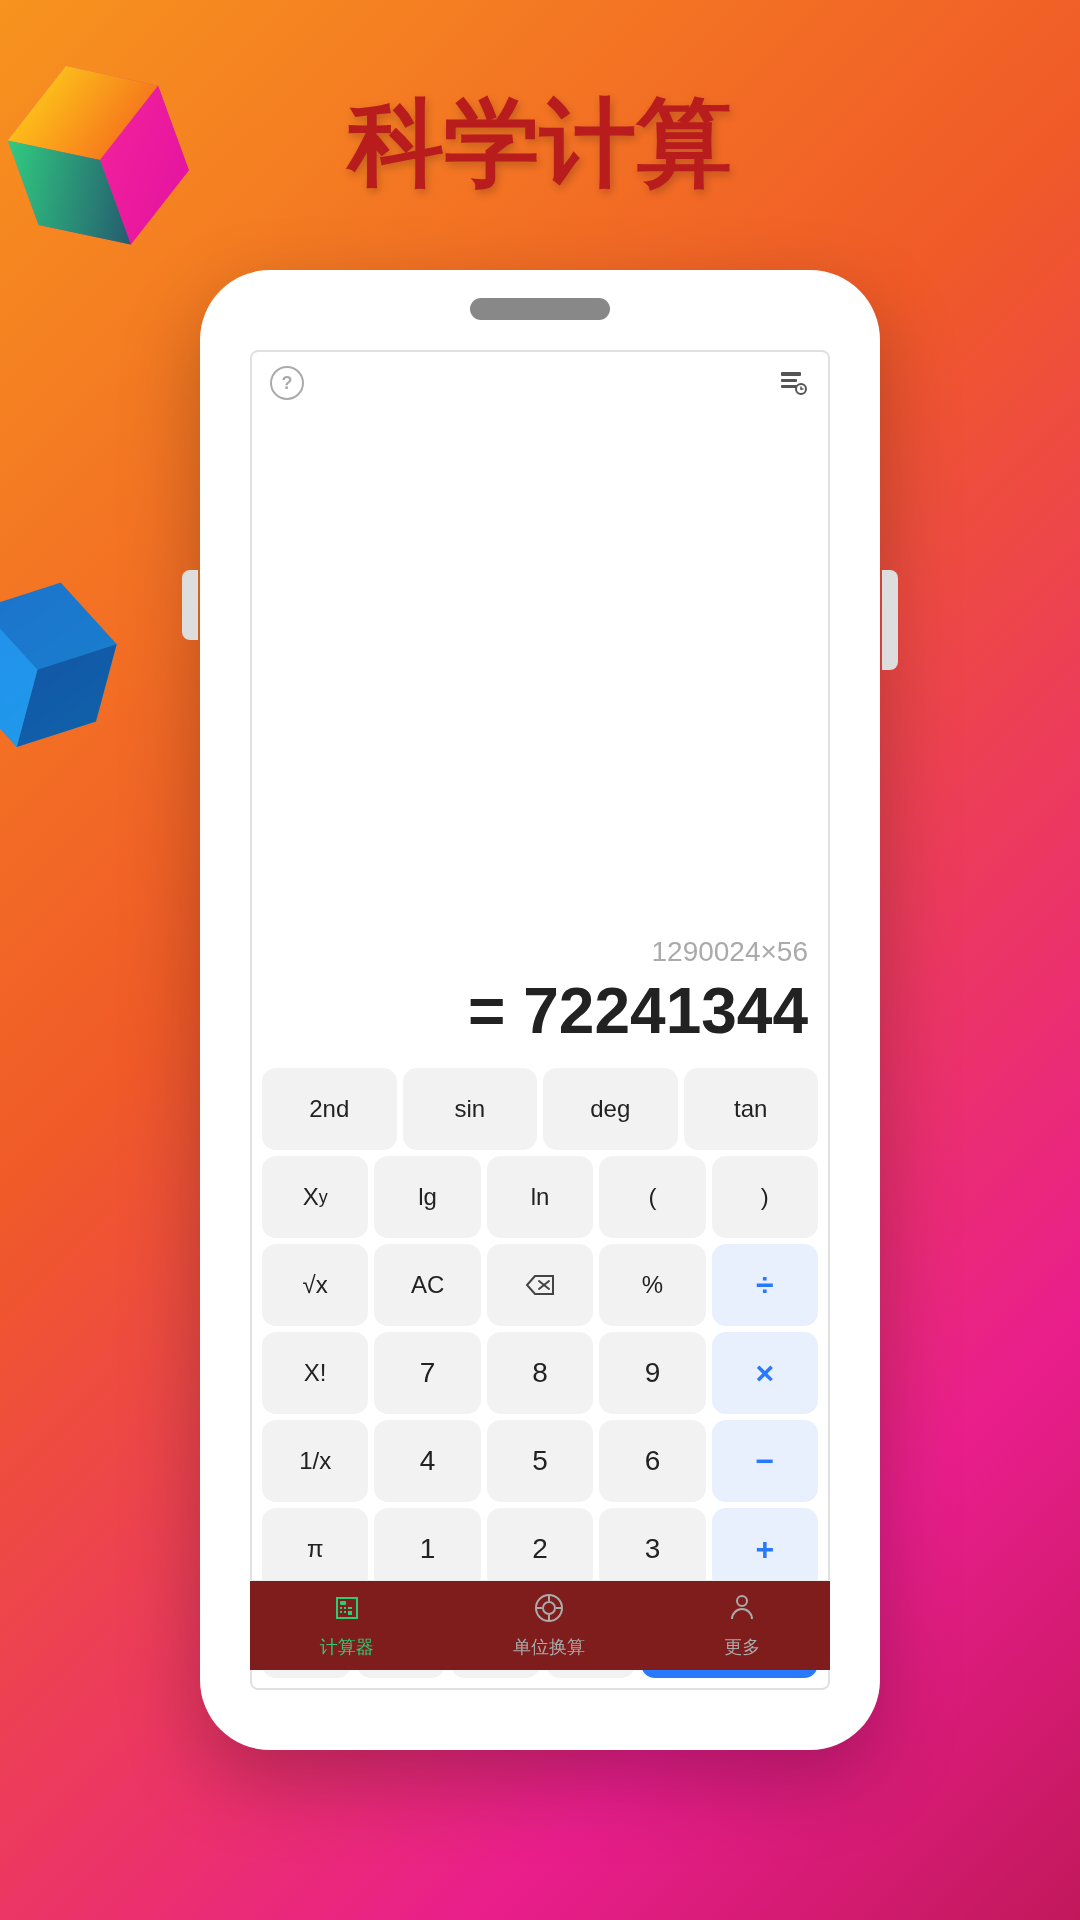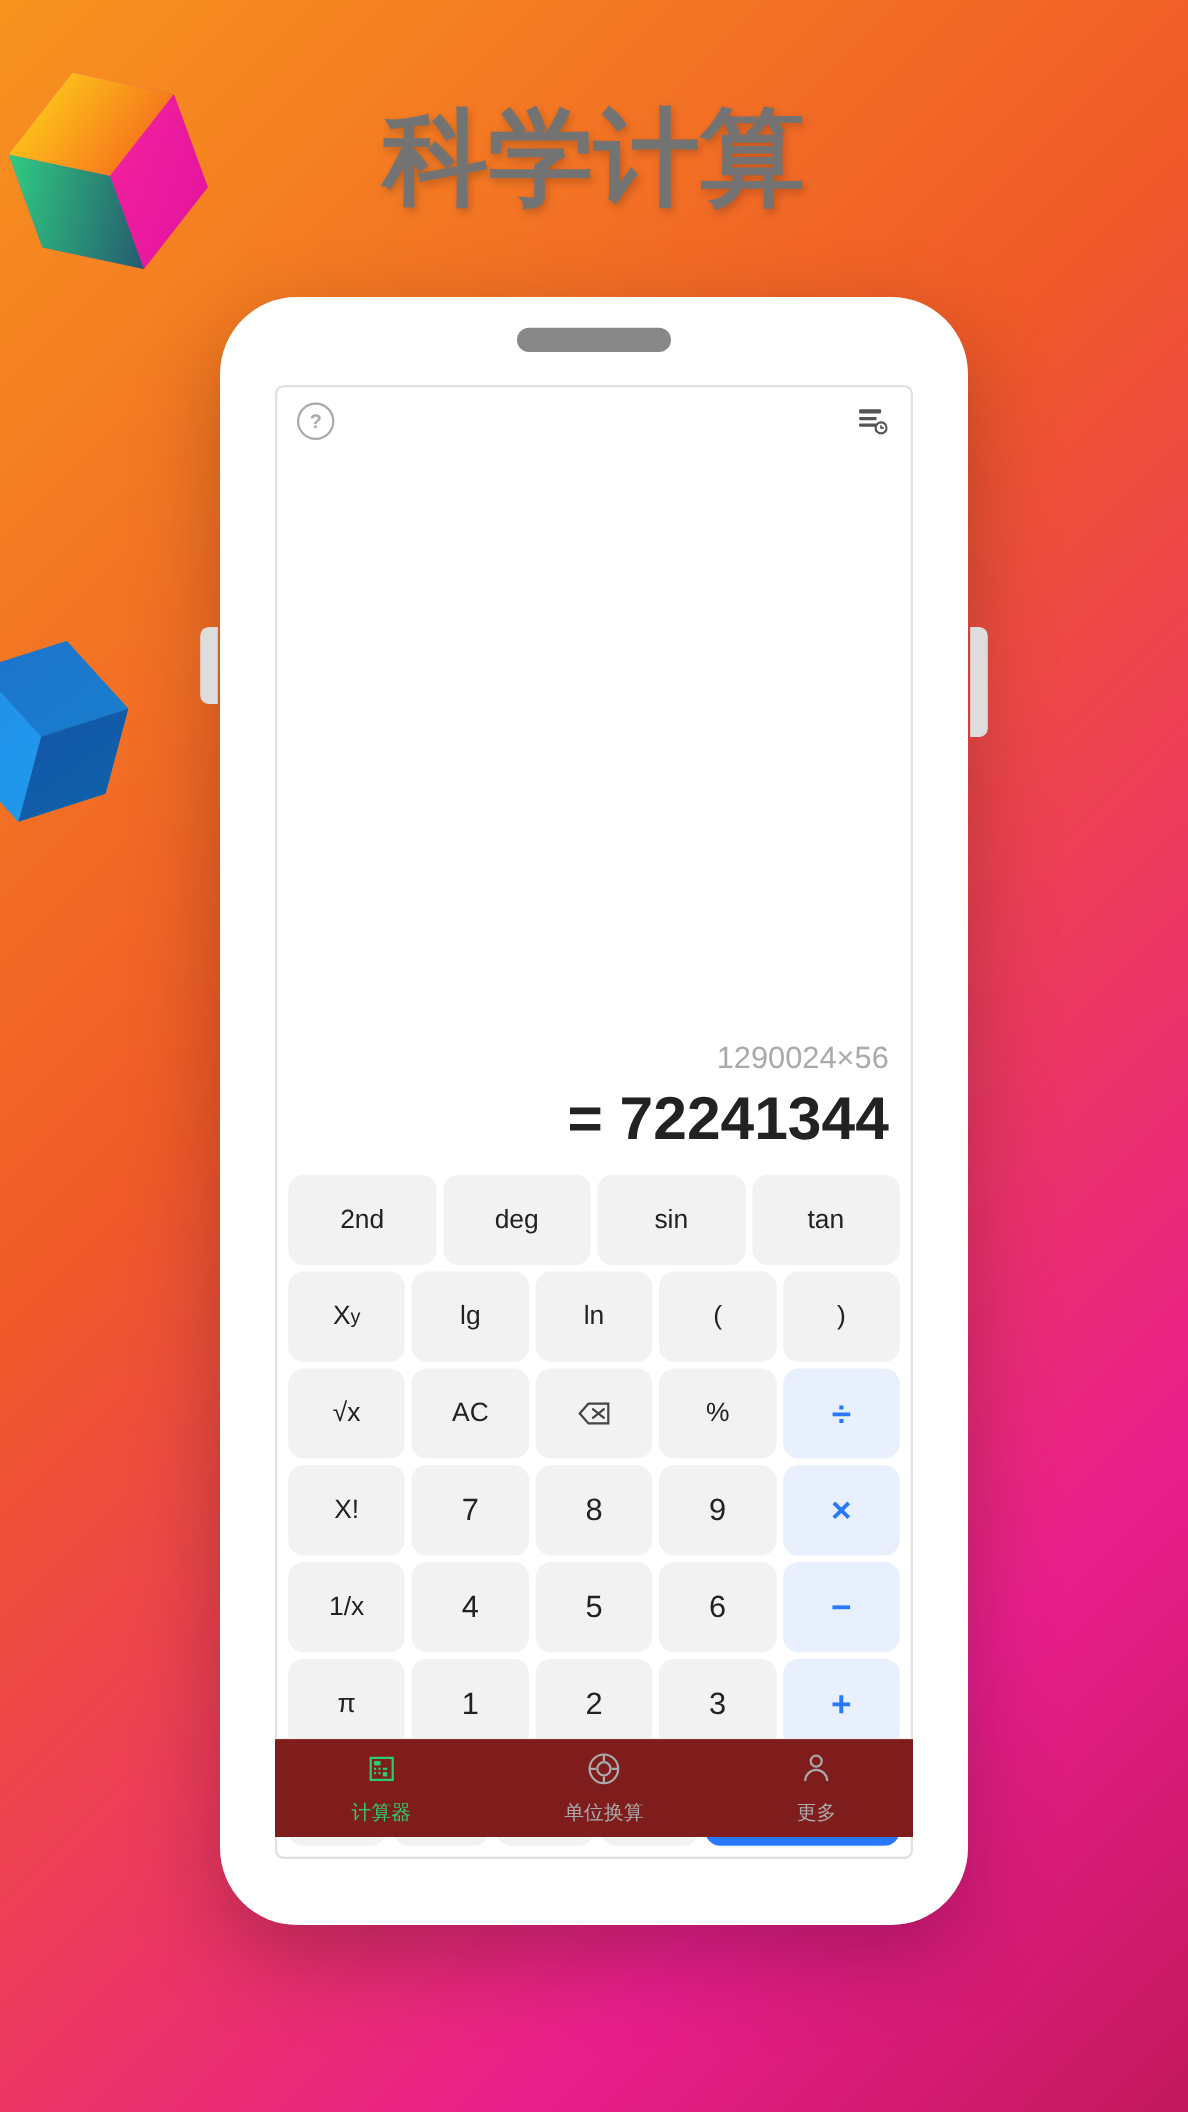--- a/index.html
+++ b/index.html
@@ -10,21 +10,21 @@
       font-family: -apple-system, 'PingFang SC', 'Helvetica Neue', sans-serif;
       background: linear-gradient(135deg, #f7931e 0%, #f05a28 40%, #e91e8c 80%, #c2185b 100%);
       display: flex;
       flex-direction: column;
       align-items: center;
       position: relative;
     }
 
     
     .page-title {
-      color: #737373;
+      color: #b91c1c;
       font-size: 96px;
       font-weight: 900;
       margin-top: 80px;
       text-shadow: 2px 4px 8px rgba(0,0,0,0.2);
       z-index: 10;
     }
 
     
     .phone-frame {
       position: absolute;
@@ -125,21 +125,21 @@
       padding: 10px 20px 14px 20px;
     }
 
     .calc-expression {
       font-size: 28px;
       color: #aaa;
       margin-bottom: 6px;
     }
 
     .calc-result {
-      font-size: 55px;
+      font-size: 64px;
       font-weight: 600;
       color: #222;
     }
 
     
     .calc-buttons {
       padding: 6px 10px 10px 10px;
       display: flex;
       flex-direction: column;
       gap: 6px;
@@ -319,22 +319,22 @@
 
     <div class="calc-display">
       <div class="calc-expression">1290024×56</div>
       <div class="calc-result">= 72241344</div>
     </div>
 
     <div class="calc-buttons">
 
       <div class="btn-row">
         <button class="calc-btn fn-btn">2nd</button>
+        <button class="calc-btn fn-btn">sin</button>
         <button class="calc-btn fn-btn">deg</button>
-        <button class="calc-btn fn-btn">sin</button>
         <button class="calc-btn fn-btn">tan</button>
       </div>
 
       <div class="btn-row">
         <button class="calc-btn fn-btn">X<sup>y</sup></button>
         <button class="calc-btn fn-btn">lg</button>
         <button class="calc-btn fn-btn">ln</button>
         <button class="calc-btn fn-btn">(</button>
         <button class="calc-btn fn-btn">)</button>
       </div>

